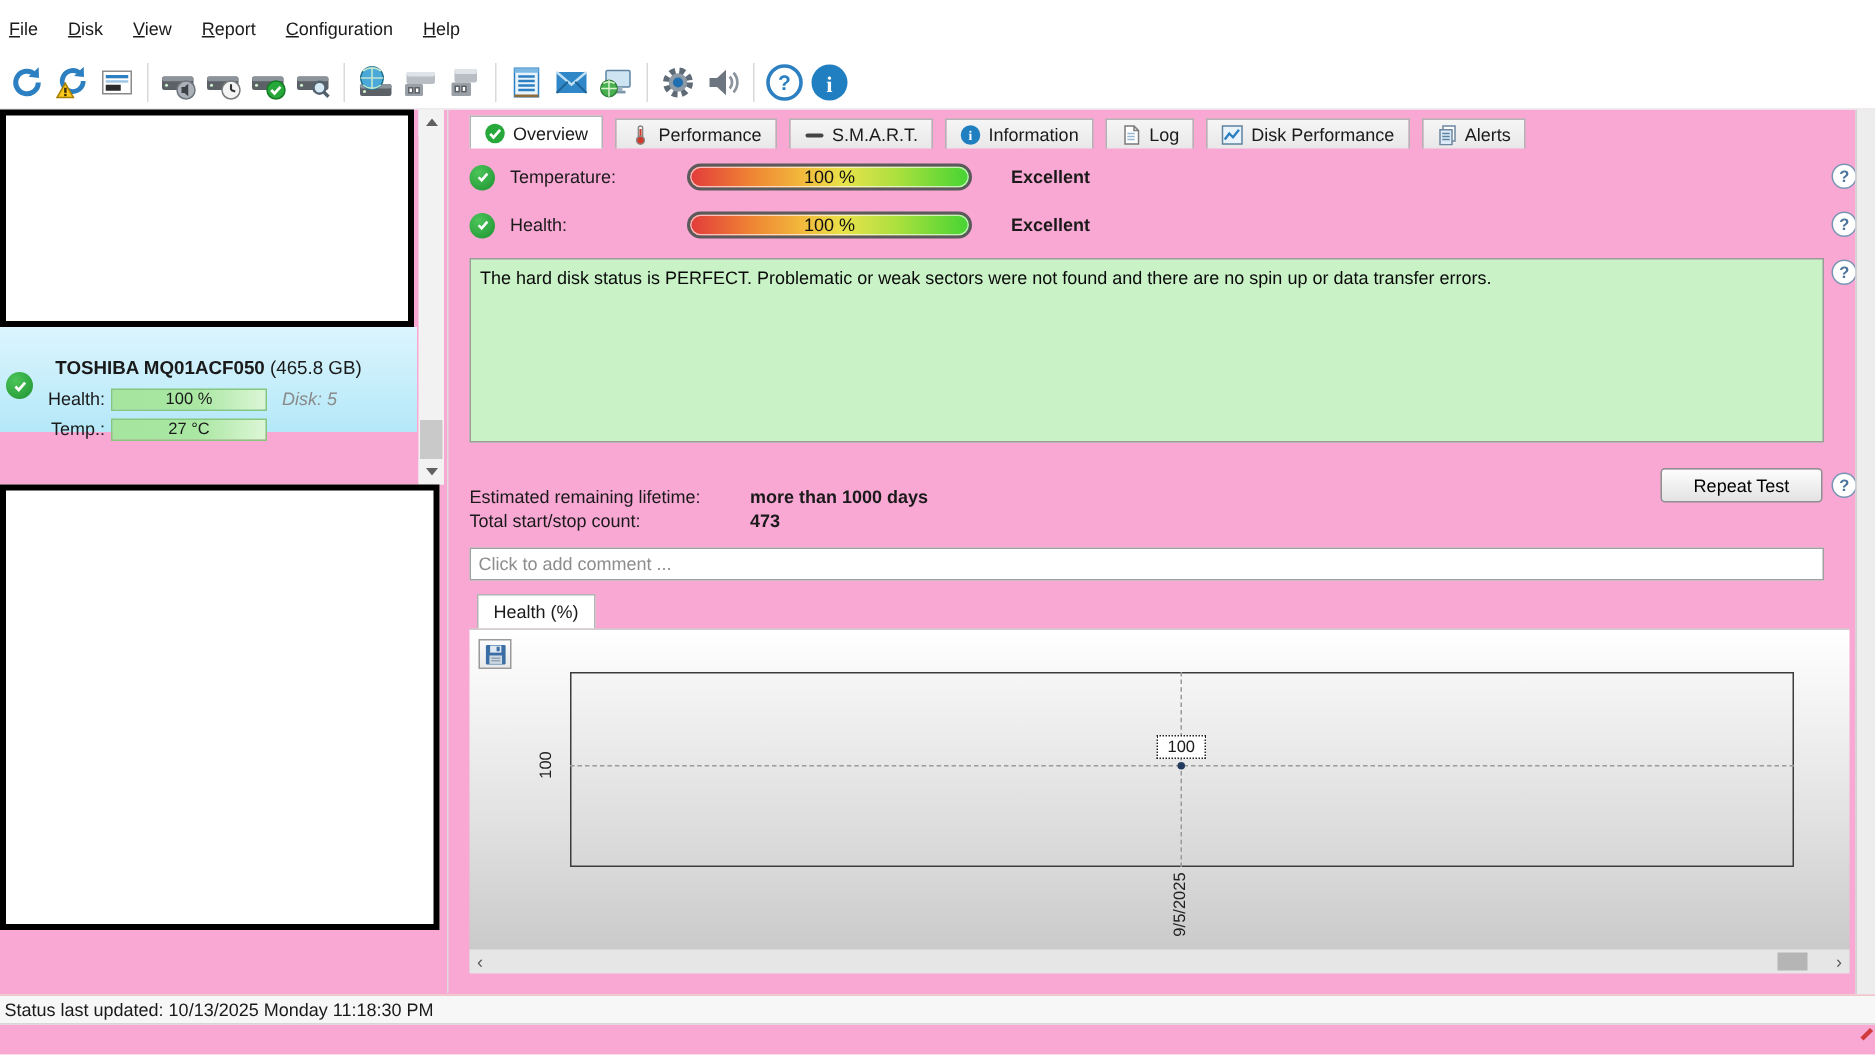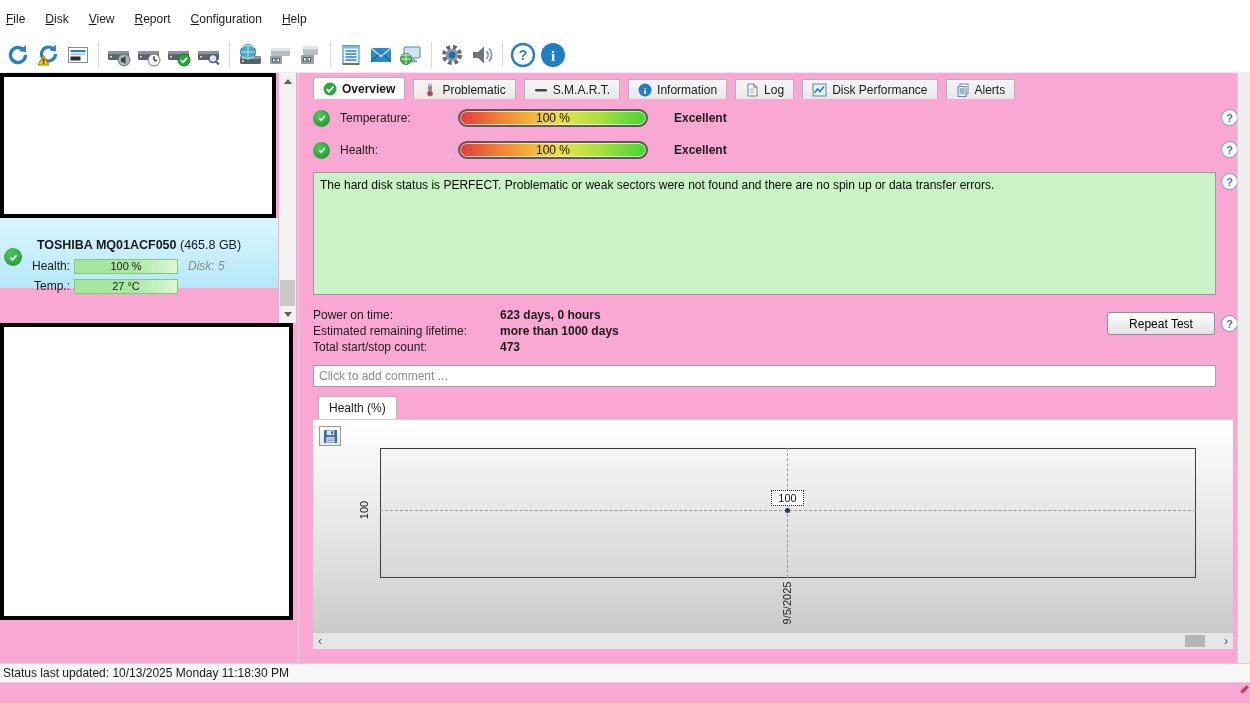--- a/index.html
+++ b/index.html
@@ -34,21 +34,21 @@
   #vscroll { left:279px; top:73px; width:17px; height:250px; background:#f2f2f2; }
   .sbtn { position:absolute; left:0; width:17px; height:17px; background:#f2f2f2; display:flex; align-items:center; justify-content:center; }
   .tri-up { width:0; height:0; border-left:4px solid transparent; border-right:4px solid transparent; border-bottom:5px solid #606060; }
   .tri-down { width:0; height:0; border-left:4px solid transparent; border-right:4px solid transparent; border-top:5px solid #606060; }
   #vthumb { position:absolute; left:1px; top:207px; width:15px; height:26px; background:#c9c9c9; }
   #splitter { left:298px; top:73px; width:1px; height:589px; background:#dcdcdc; }
 
   
   #tabrow { left:313px; top:77px; height:22px; display:flex; align-items:flex-end; gap:8px; }
   .tab { display:flex; align-items:center; gap:5px; height:20px; padding:0 9px; border:1px solid #b3b3b3; border-bottom:none; background:linear-gradient(#f6f6f6,#e8e8e8); white-space:nowrap; }
-  .tab.sel { height:22px; background:#fff;font-weight:bold; }
+  .tab.sel { height:22px; background:#fff; }
 
   
   .gauge { width:190px; height:18px; border:2px solid #5a5a5a; border-radius:9px;
     background:linear-gradient(90deg,#e23b3b 0%,#ef8434 22%,#f2b93c 40%,#e9e24a 55%,#a8e03e 75%,#46d433 100%);
     box-shadow:inset 0 0 0 1px rgba(255,255,255,.65);
     display:flex; align-items:center; justify-content:center; color:#111; }
   .rating { font-weight:bold;padding-left:16px; }
   .help-ic { width:17px; height:17px; border-radius:50%; border:1.5px solid #7695b5; color:#4d759e; background:#fff; display:flex; align-items:center; justify-content:center; font-size:11px; font-weight:bold; }
   #statusbox { left:313px; top:172px; width:903px; height:123px; background:#c9f2c6; border:1px solid #9b9b9b; padding:5px 6px; color:#0a0a0a; }
   #statusbox .line2 { font-weight:bold; margin-top:26px; }
@@ -282,21 +282,21 @@
           <path d="M3.8 7.2 l2.2 2.4 4.4-5" fill="none" stroke="#fff" stroke-width="1.8"></path>
         </svg>
       <span>Overview</span>
     </span>
     <span class="tab">
       <svg width="14" height="14" viewBox="0 0 14 14">
           <rect x="5.6" y="1" width="2.8" height="8" rx="1.4" fill="#fff" stroke="#888"></rect>
           <rect x="6.3" y="3" width="1.4" height="6" fill="#d03a2a"></rect>
           <circle cx="7" cy="10.5" r="2.6" fill="#d03a2a" stroke="#888"></circle>
         </svg>
-      <span>Problematic</span>
+      <span>Performance</span>
     </span>
     <span class="tab">
       <svg width="14" height="14" viewBox="0 0 14 14">
           <rect x="1" y="6" width="12" height="2.6" rx="1.3" fill="#444"></rect>
         </svg>
       <span>S.M.A.R.T.</span>
     </span>
     <span class="tab">
       <svg width="14" height="14" viewBox="0 0 14 14">
           <circle cx="7" cy="7" r="6.5" fill="#1f7fc0"></circle>
@@ -351,24 +351,20 @@
     <span class="gauge">100 %</span>
     <span class="rating" style="margin-left:10px;">Excellent</span>
   </div>
   <span class="help-ic abs" style="left:1221px; top:141px;">?</span>
 
   <div id="statusbox" class="abs">
     <div>The hard disk status is PERFECT. Problematic or weak sectors were not found and there are no spin up or data transfer errors.</div>
   </div>
   <span class="help-ic abs" style="left:1221px; top:173px;">?</span>
 
-  <div class="stat-row" style="top:308px;">
-    <span class="stat-label">Power on time:</span>
-    <span class="stat-value">623 days, 0 hours</span>
-  </div>
   <div class="stat-row" style="top:324px;">
     <span class="stat-label">Estimated remaining lifetime:</span>
     <span class="stat-value">more than 1000 days</span>
   </div>
   <div class="stat-row" style="top:340px;">
     <span class="stat-label">Total start/stop count:</span>
     <span class="stat-value">473</span>
   </div>
 
   <button id="repeat-btn" class="abs">Repeat Test</button>

